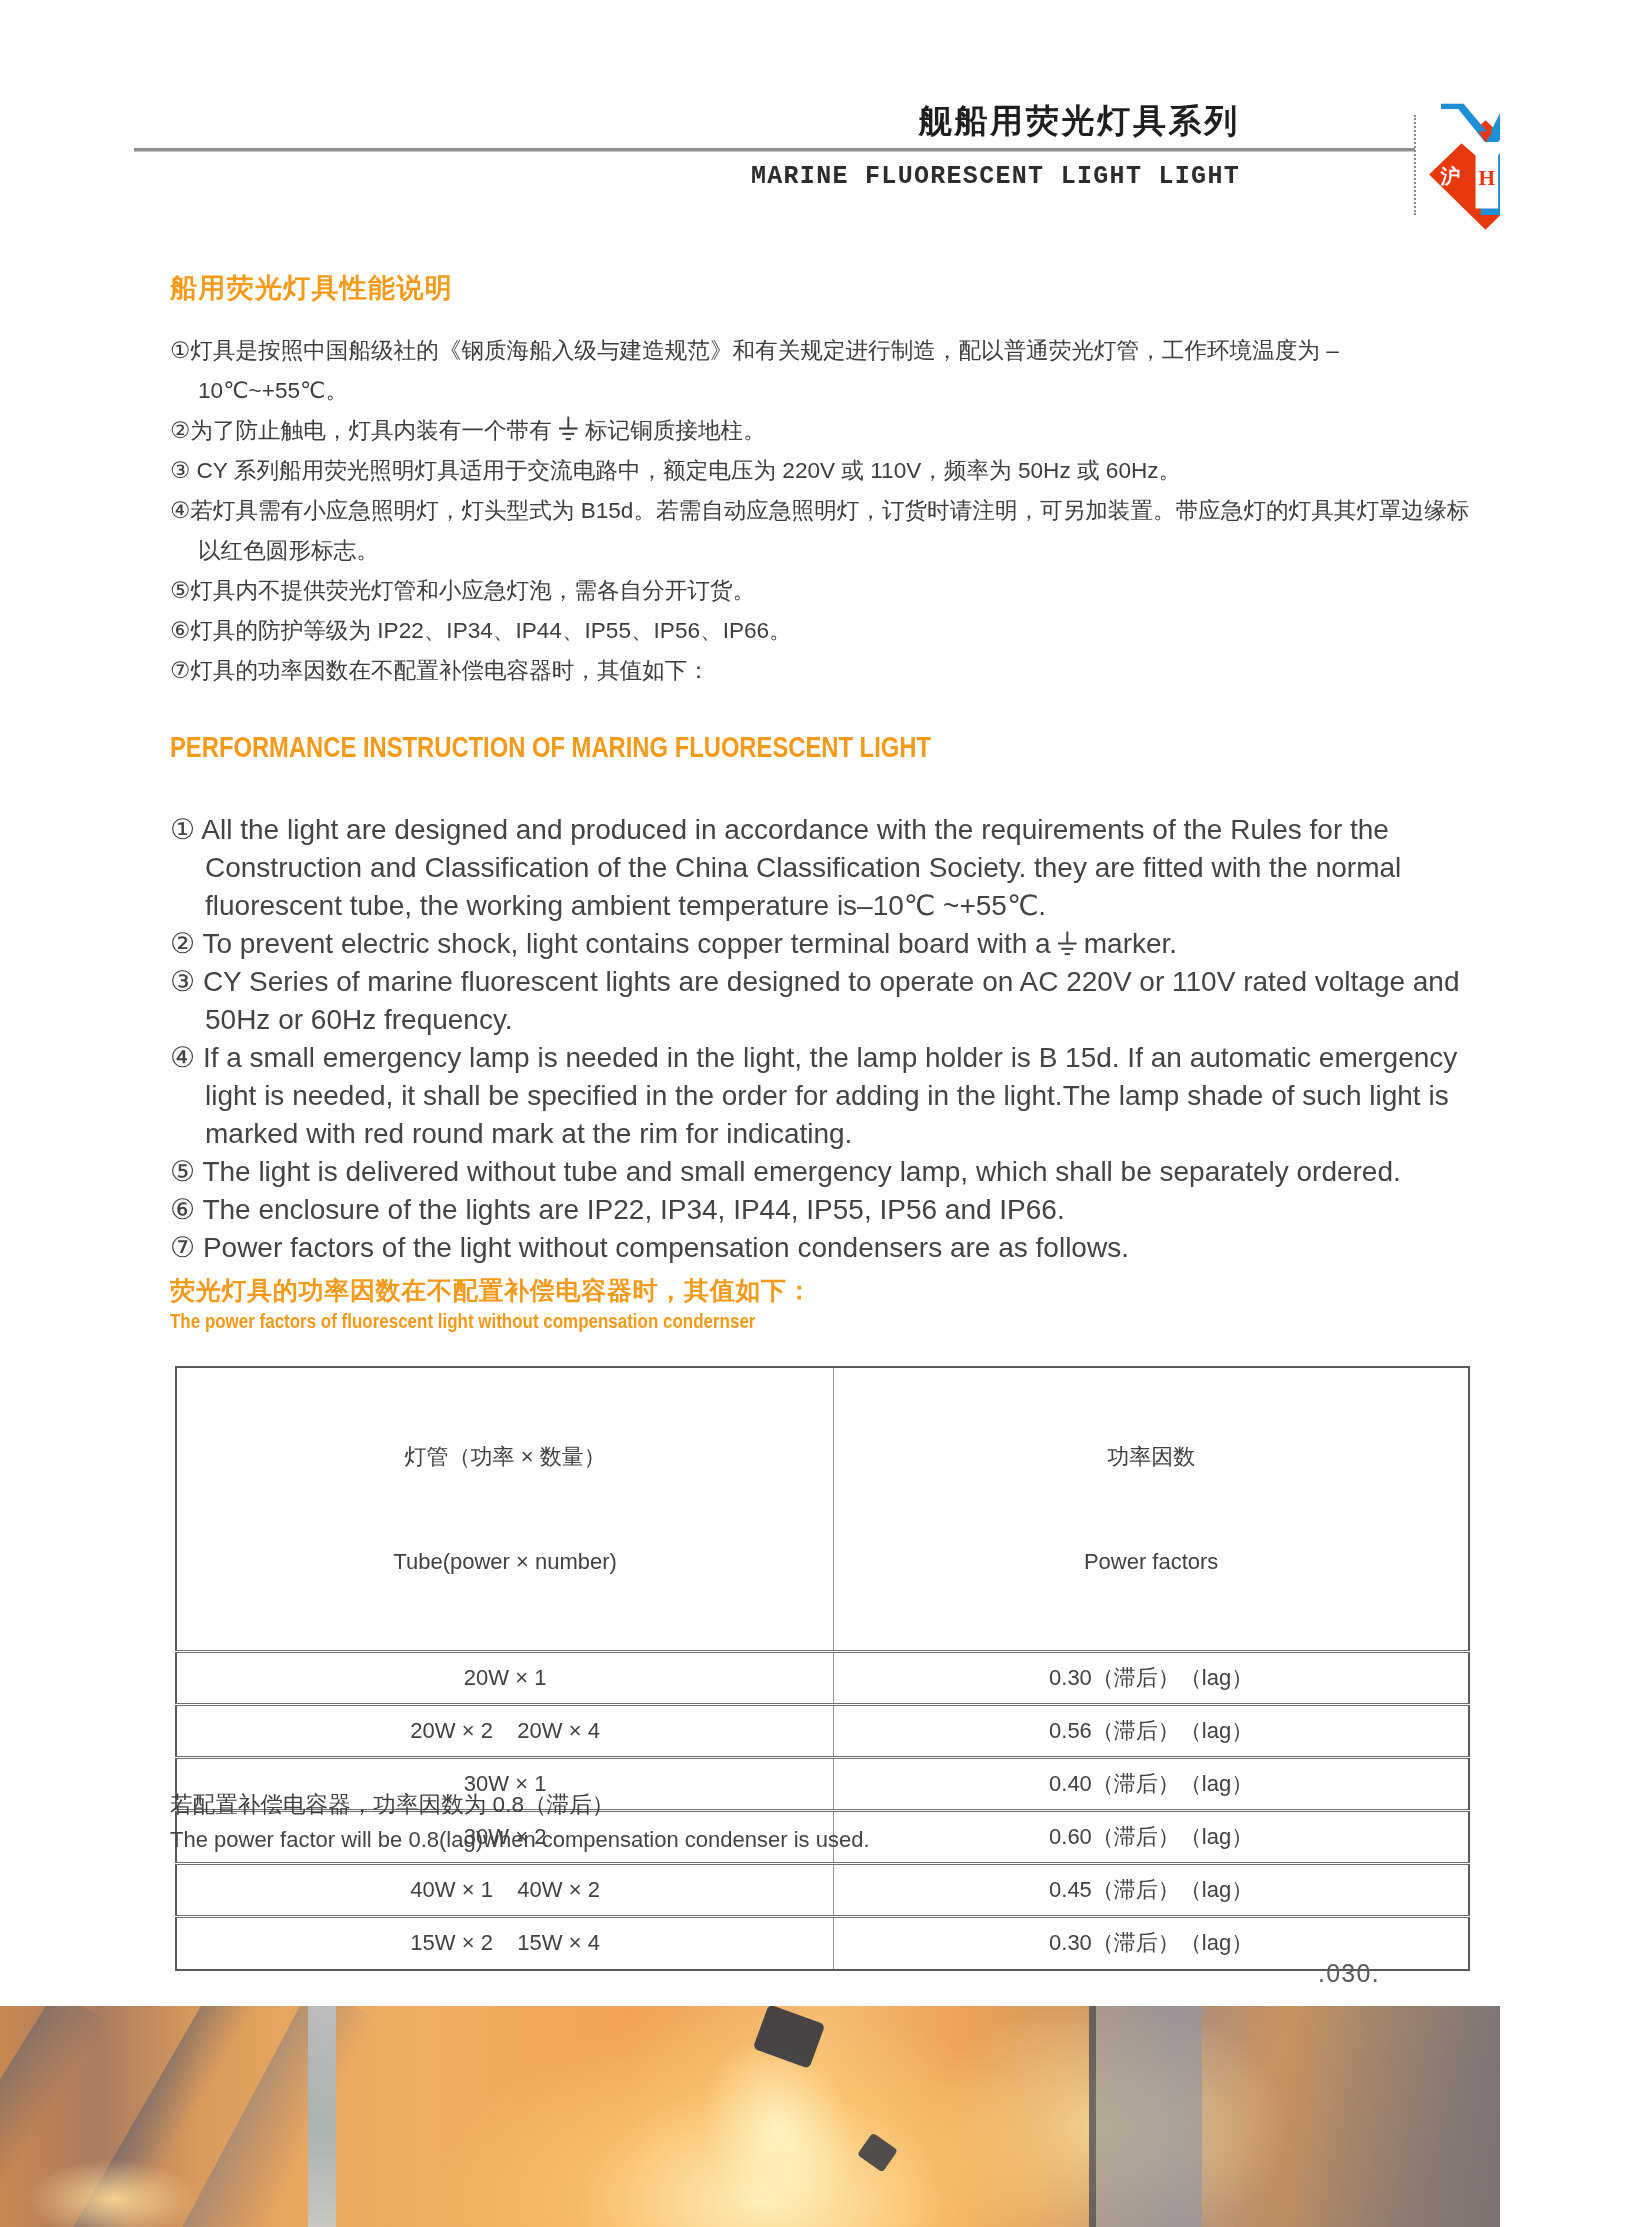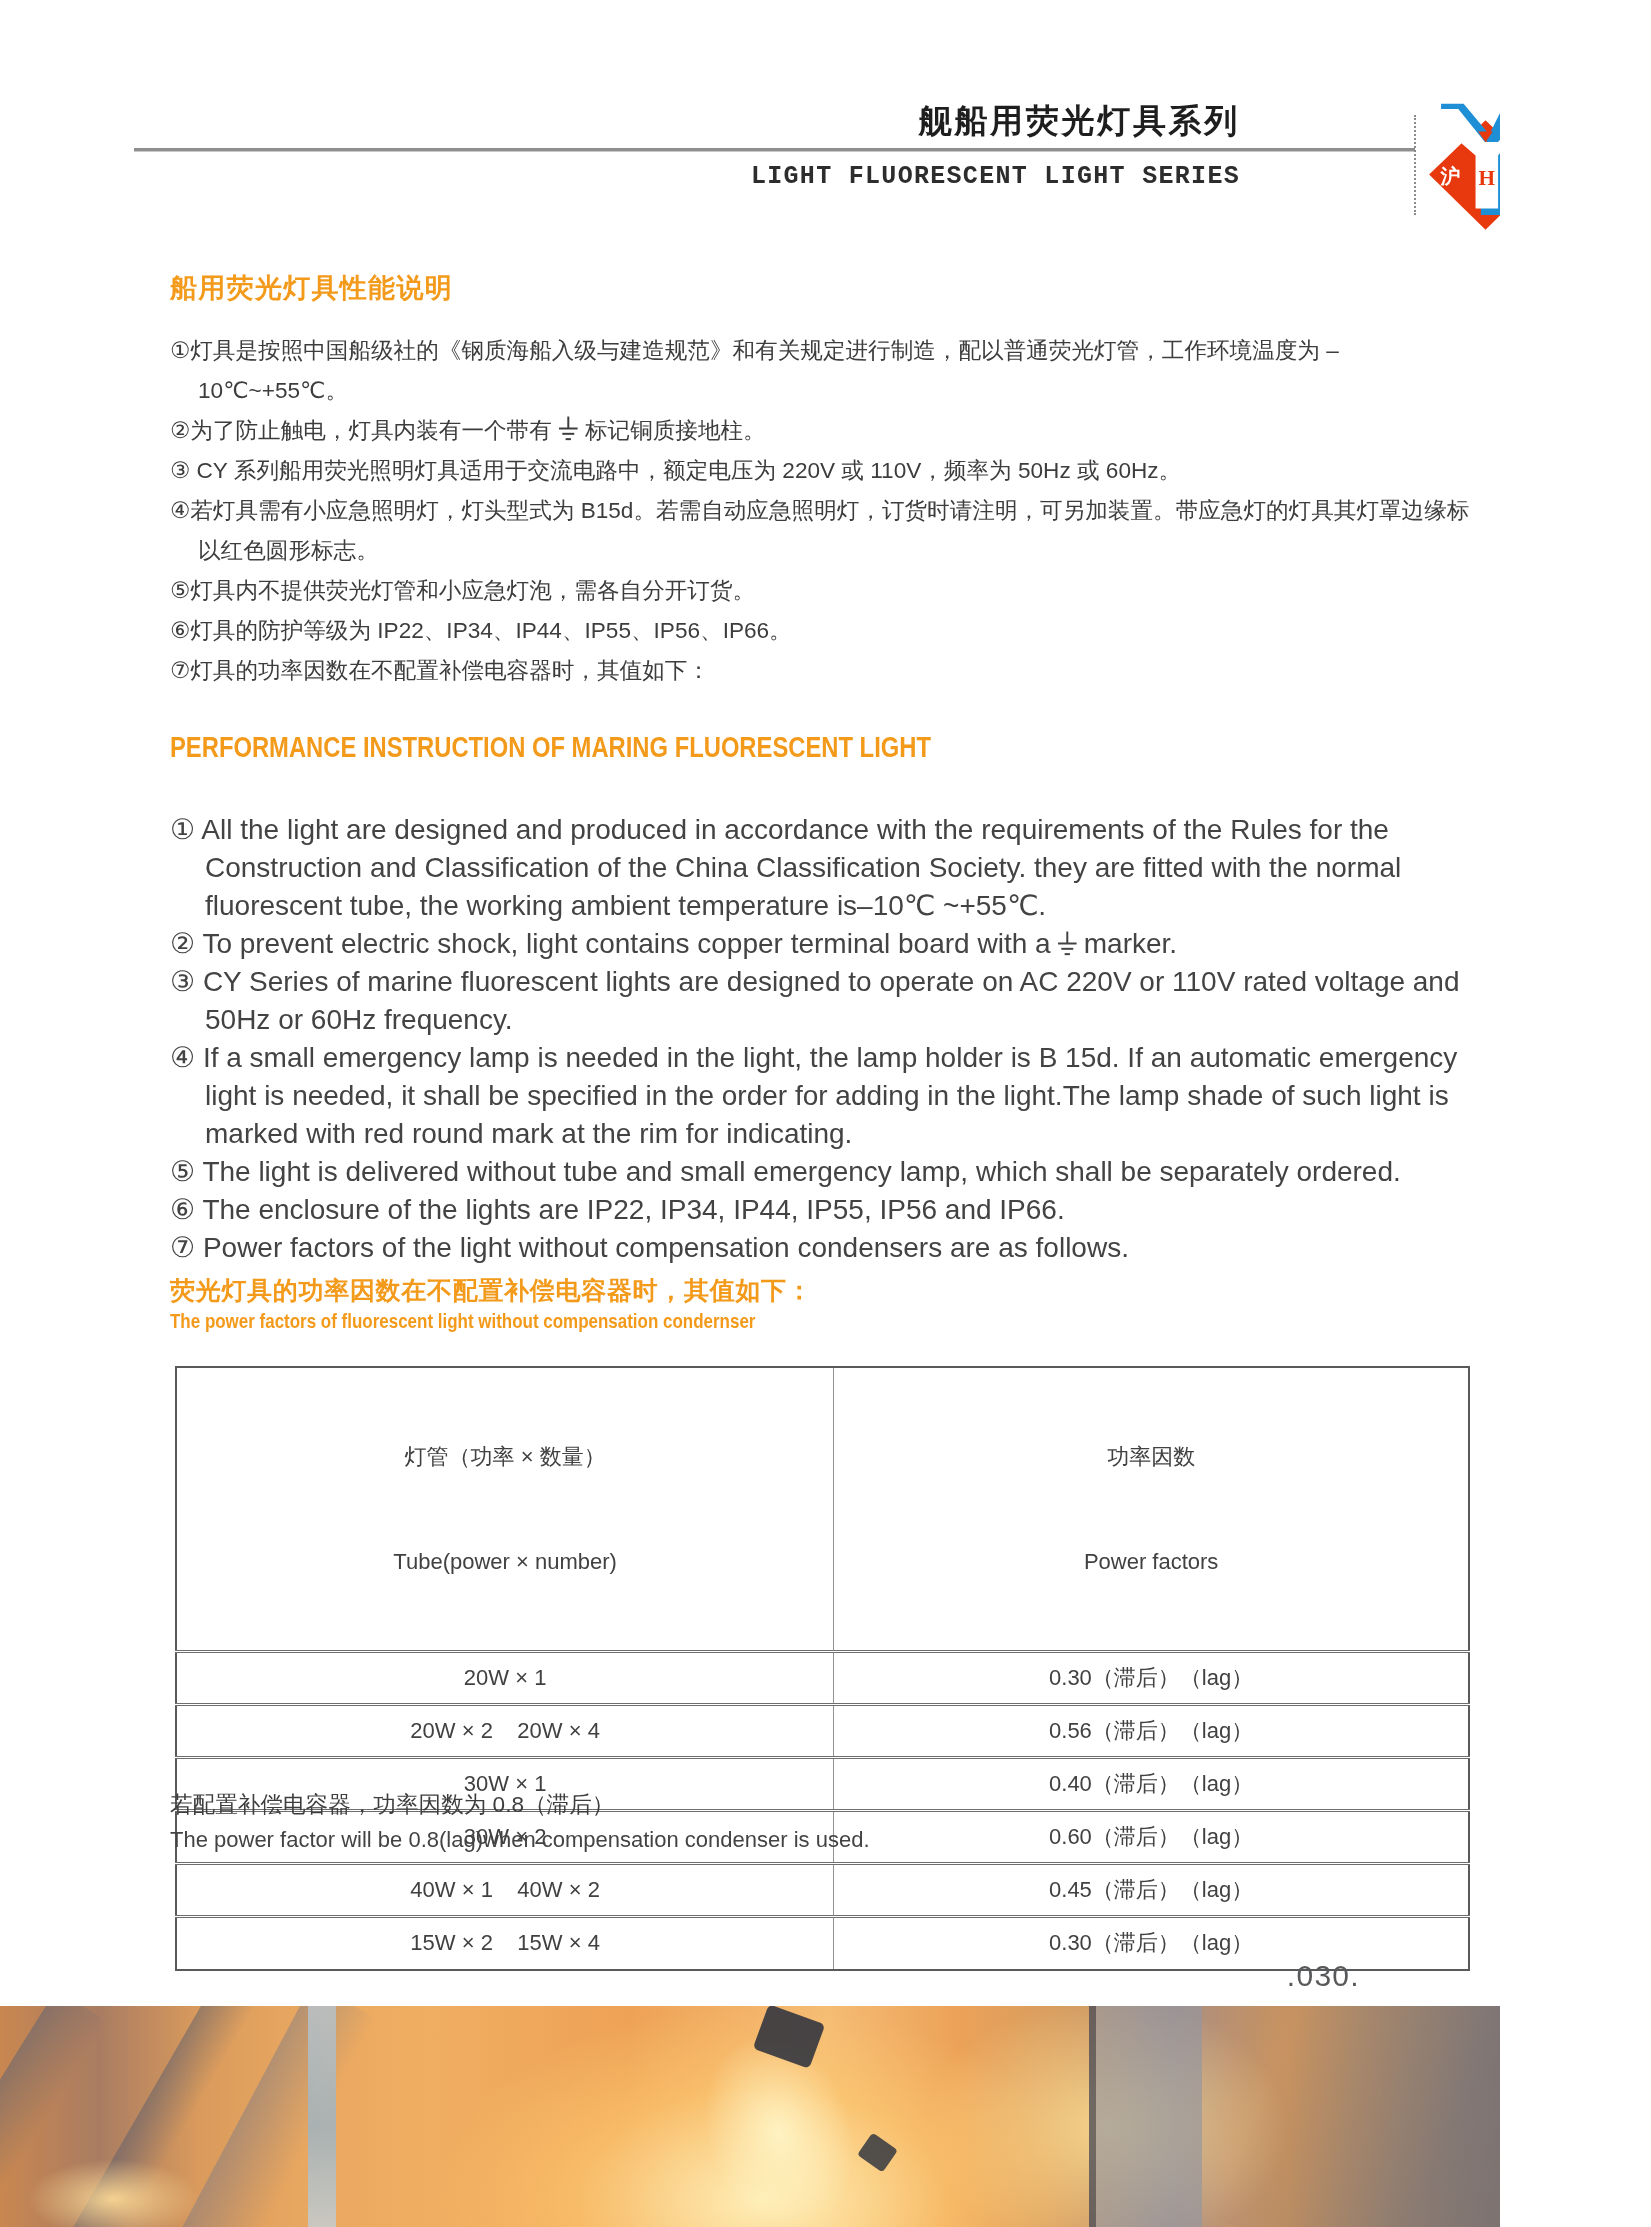--- a/index.html
+++ b/index.html
@@ -77,22 +77,22 @@
   }
   .pf-table tr{height:53px;}
   .pf-table tr.hrow{height:88px;}
   .pf-table tr.hrow td{line-height:35px;}
   .pf-table tr + tr td{border-top:3.3px double #6d6e70;}
   .pf-table{border:2.7px solid #58595b;}
   
   .note-cn{position:absolute;top:1789px;left:170px;font-size:22.6px;color:#3d3d3d;}
   .note-en{position:absolute;top:1827px;left:170px;font-size:22px;color:#434343;}
   .page-num{
-    position:absolute;top:1959px;right:140px;
-    font-size:30px;color:#58595b;letter-spacing:1.3px;
+    position:absolute;top:1959px;right:120px;
+    font-size:25px;color:#58595b;letter-spacing:1.3px;
   }
   
   .photo{
     position:absolute;left:0;top:2006px;width:1652px;height:221px;overflow:hidden;
     background:
       radial-gradient(ellipse 466px 280px at 46% 88%, rgba(255,240,185,0.95), rgba(255,205,115,0.55) 40%, rgba(255,190,100,0) 70%),
       radial-gradient(ellipse 280px 200px at 67% 55%, rgba(255,225,150,0.8), rgba(255,210,130,0) 65%),
       linear-gradient(250deg, rgba(108,112,126,0.72) 0%, rgba(108,112,126,0.45) 10%, rgba(108,112,126,0) 28%),
       linear-gradient(90deg,#c98750 0%,#a97c62 6%,#d99a5c 12%,#e8a760 18%,#f0ae62 26%,#eea256 38%,#f5bc74 50%,#eca258 58%,#cf9a62 66%,#a98e83 71%,#d9995a 78%,#cf9c66 88%,#c18d5f 100%);
   }
@@ -108,21 +108,21 @@
   .photo .dk2{position:absolute;left:862px;top:133px;width:31px;height:27px;transform:rotate(35deg);background:rgba(40,46,60,0.8);border-radius:4px;}
   .photo .glow1{position:absolute;left:27px;top:153px;width:173px;height:80px;background:radial-gradient(ellipse at center,rgba(255,220,150,0.9),rgba(255,210,130,0) 70%);}
 </style>
 </head>
 <body>
 
 <div class="page">
 
   <div class="hdr-title-cn">舰船用荧光灯具系列</div>
   <div class="hdr-rule"></div>
-  <div class="hdr-title-en">LIGHT FLUORESCENT LIGHT SERIES</div>
+  <div class="hdr-title-en">MARINE FLUORESCENT LIGHT LIGHT</div>
   <div class="hdr-dotted"></div>
 
   <div class="logo">
     <svg width="113" height="136" viewBox="0 0 170 205">
 
       <polygon points="85,35 170,117 85,200 0,117" fill="#e8380d"></polygon>
 
       <polygon points="18,10 52,10 92,58 78,78 38,28 18,28" fill="#1f8fd5"></polygon>
       <polygon points="118,2 156,2 156,22 104,84 86,66" fill="#1f8fd5"></polygon>
       <polygon points="96,80 116,80 116,178 78,178 78,162 96,162" fill="#1f8fd5"></polygon>

